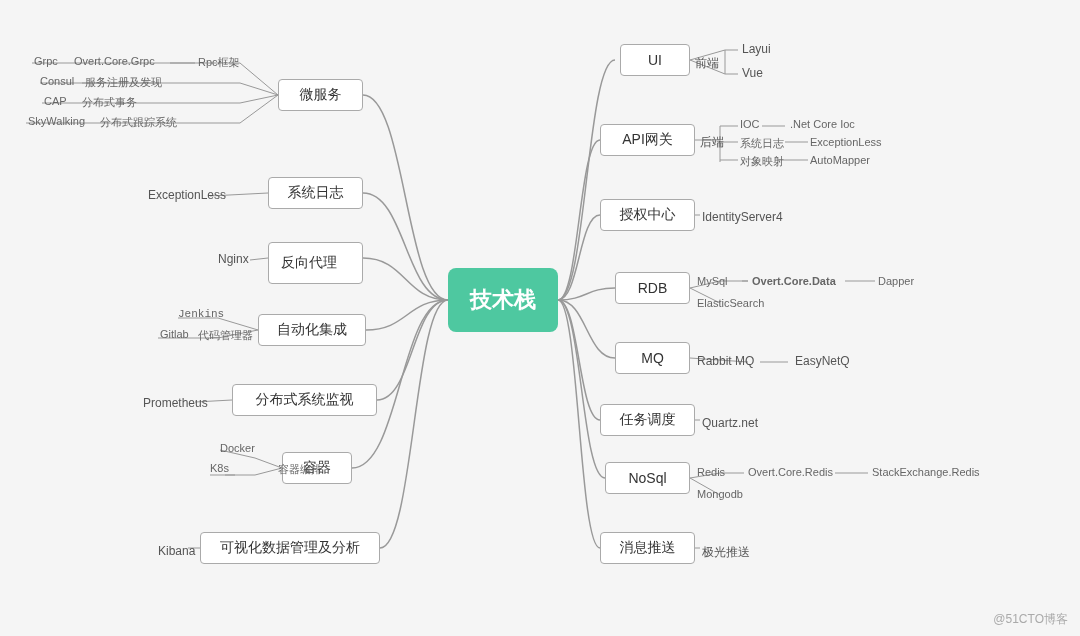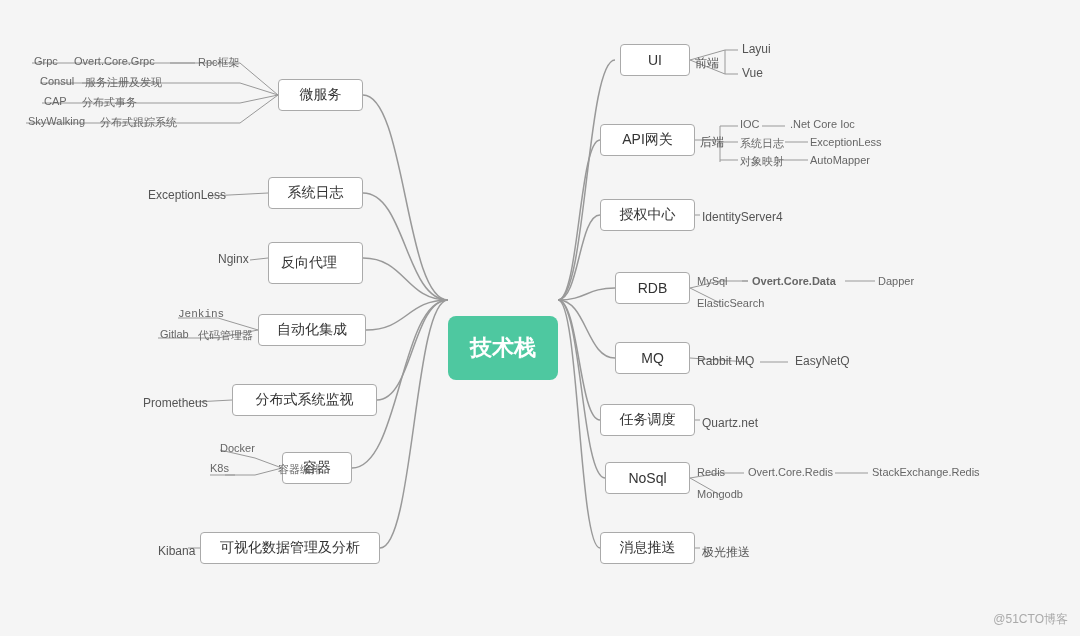--- a/index.html
+++ b/index.html
@@ -127,21 +127,21 @@
       <line x1="218" y1="338" x2="158" y2="338" stroke="#999" stroke-width="1"></line>
       <line x1="232" y1="400" x2="195" y2="402" stroke="#999" stroke-width="1"></line>
       <line x1="282" y1="468" x2="255" y2="458" stroke="#999" stroke-width="1"></line>
       <line x1="282" y1="468" x2="255" y2="475" stroke="#999" stroke-width="1"></line>
       <line x1="255" y1="458" x2="220" y2="450" stroke="#999" stroke-width="1"></line>
       <line x1="255" y1="475" x2="210" y2="475" stroke="#999" stroke-width="1"></line>
       <line x1="225" y1="475" x2="235" y2="475" stroke="#999" stroke-width="1"></line>
       <line x1="200" y1="548" x2="188" y2="548" stroke="#999" stroke-width="1"></line>
     </svg>
 
-  <div class="node center" id="node-center" style="left:448px;top:268px;width:110px;height:64px;display:flex;align-items:center;justify-content:center;margin-top:48px;">
+  <div class="node center" id="node-center" style="left:448px;top:268px;width:110px;height:64px;display:flex;align-items:center;justify-content:center;">
     <span>技术栈</span>
   </div>
 
   <div class="node" id="node-ui" style="left:620px;top:44px;width:70px;height:32px;display:flex;align-items:center;justify-content:center;">
       <span>UI</span>
     </div>
   <div class="node" id="node-auth" style="left:600px;top:199px;width:95px;height:32px;display:flex;align-items:center;justify-content:center;">
       <span>授权中心</span>
     </div>
   <div class="node" id="node-api" style="left:600px;top:124px;width:95px;height:32px;display:flex;align-items:center;justify-content:center;">

